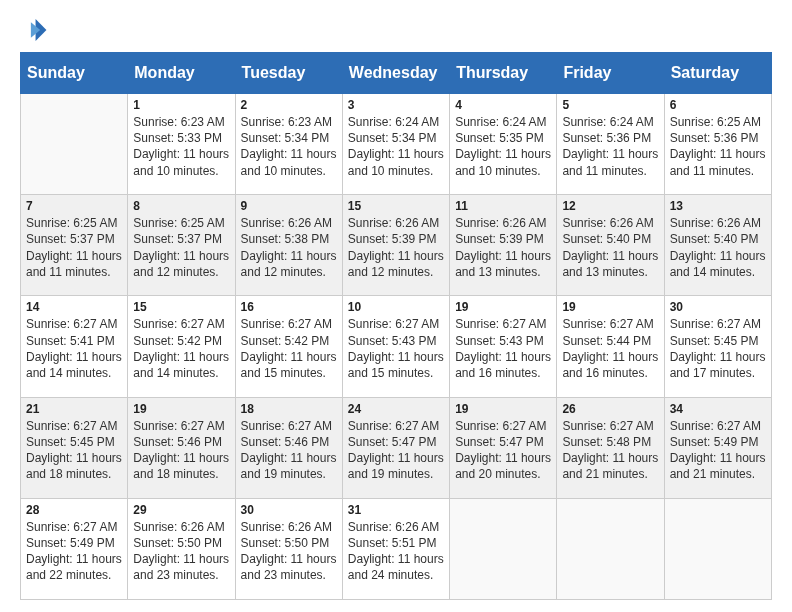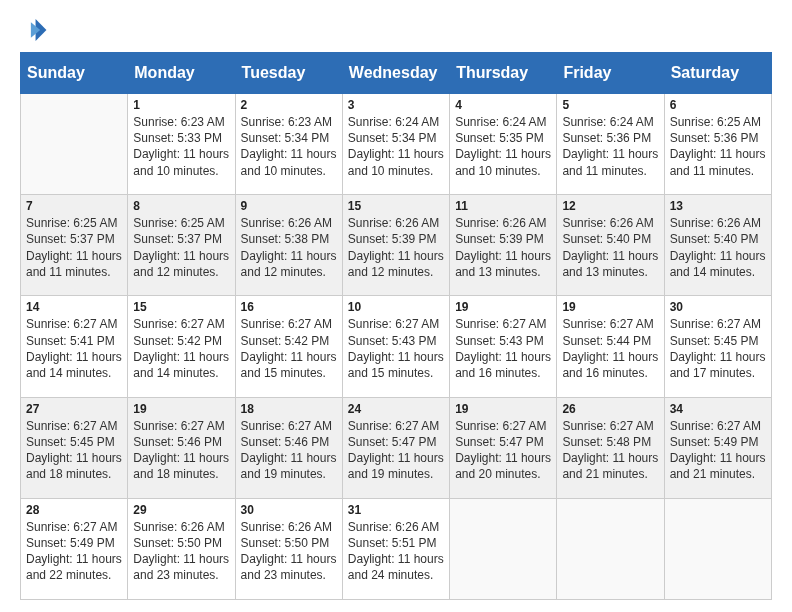--- a/index.html
+++ b/index.html
@@ -272,21 +272,21 @@
           <td>
             <div class="day-num">30</div>
             <div class="day-info" style="white-space: pre-line;">Sunrise: 6:27 AM
 Sunset: 5:45 PM
 Daylight: 11 hours
 and 17 minutes.</div>
           </td>
         </tr>
         <tr class="row-shaded">
           <td>
-            <div class="day-num">27</div>
+            <div class="day-num">21</div>
             <div class="day-info" style="white-space: pre-line;">Sunrise: 6:27 AM
 Sunset: 5:45 PM
 Daylight: 11 hours
 and 18 minutes.</div>
           </td>
           <td>
             <div class="day-num">19</div>
             <div class="day-info" style="white-space: pre-line;">Sunrise: 6:27 AM
 Sunset: 5:46 PM
 Daylight: 11 hours

